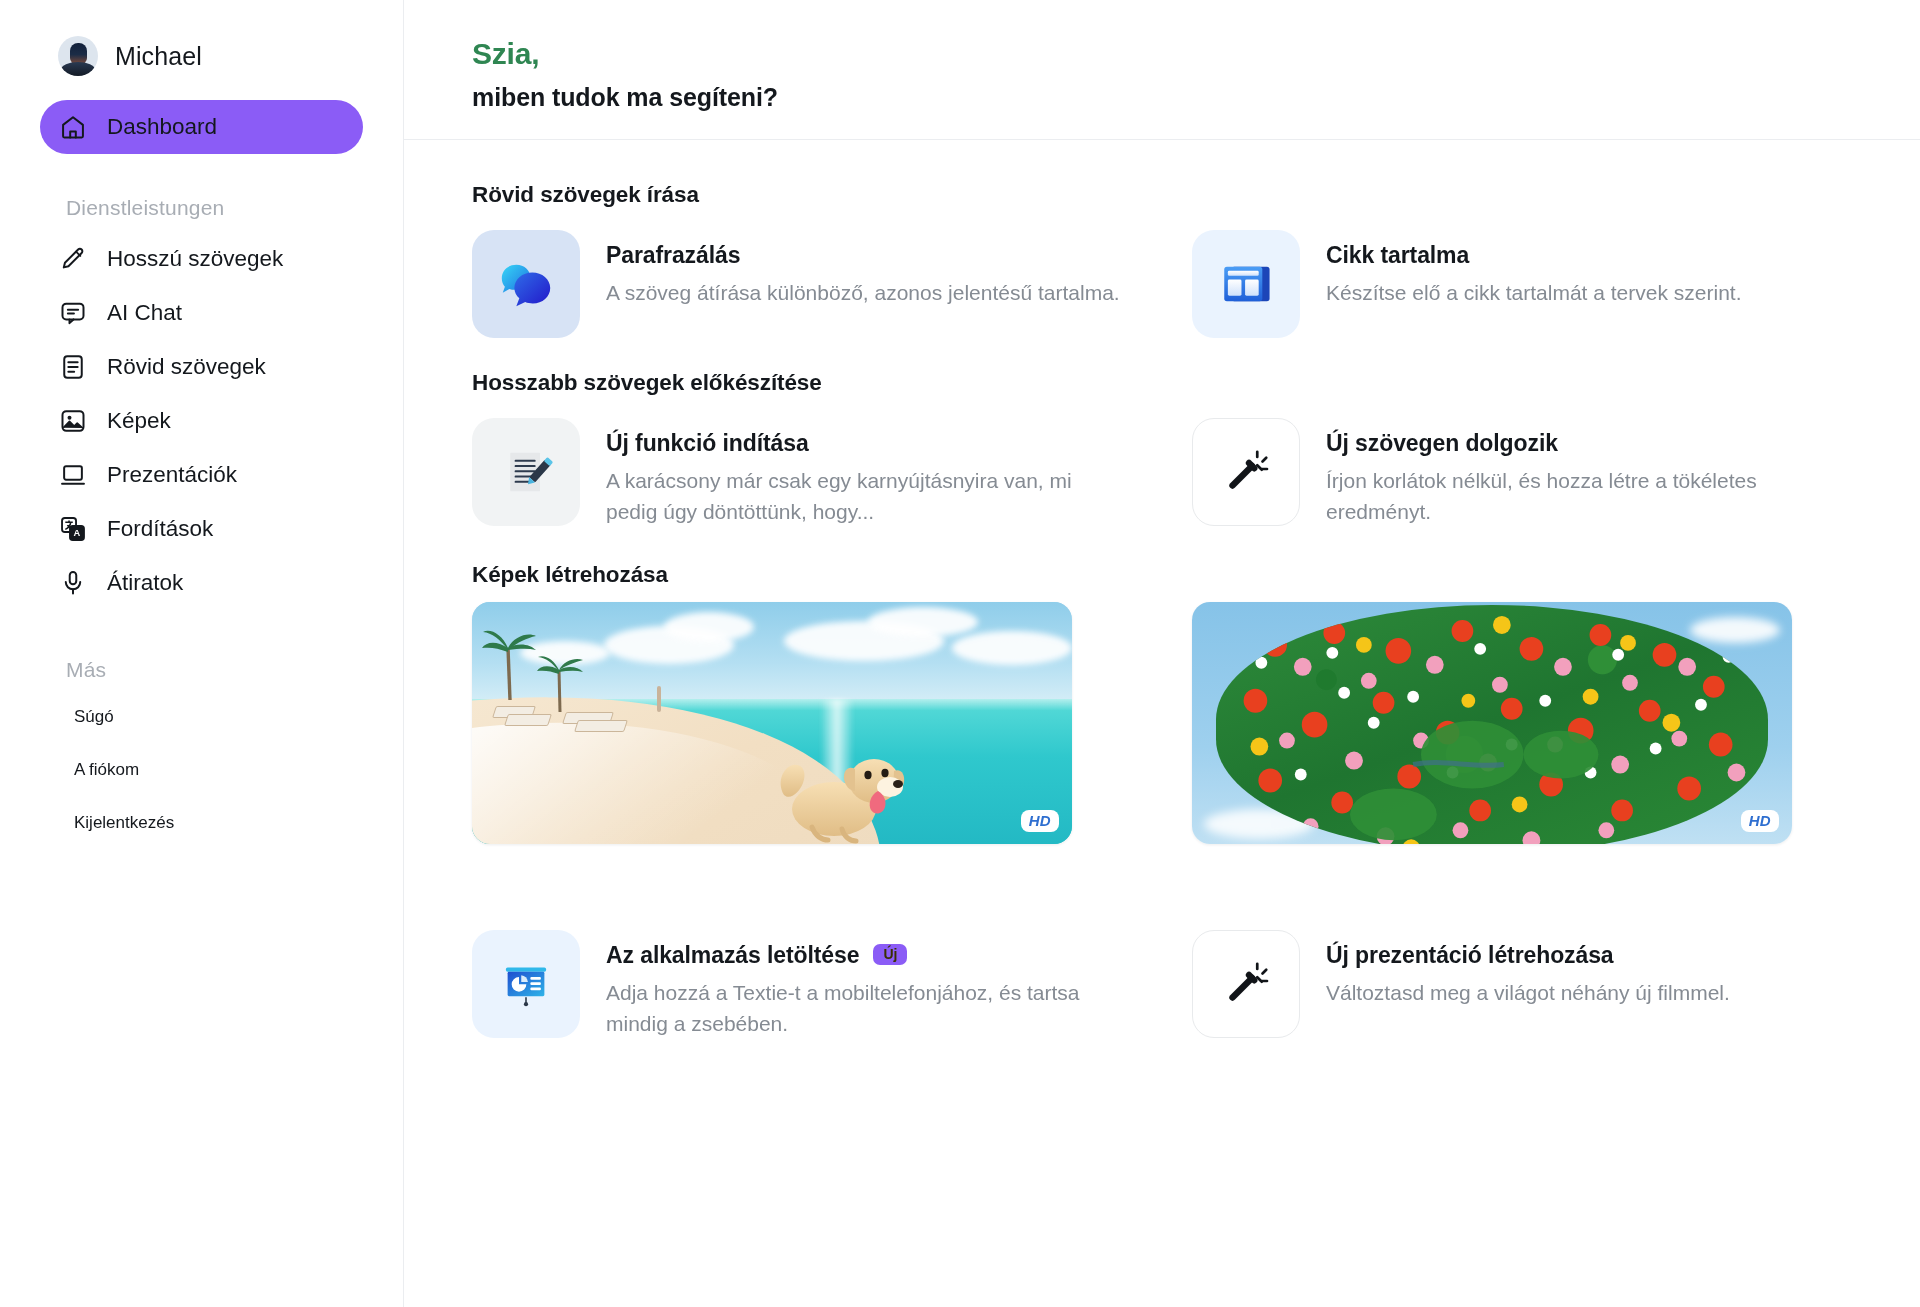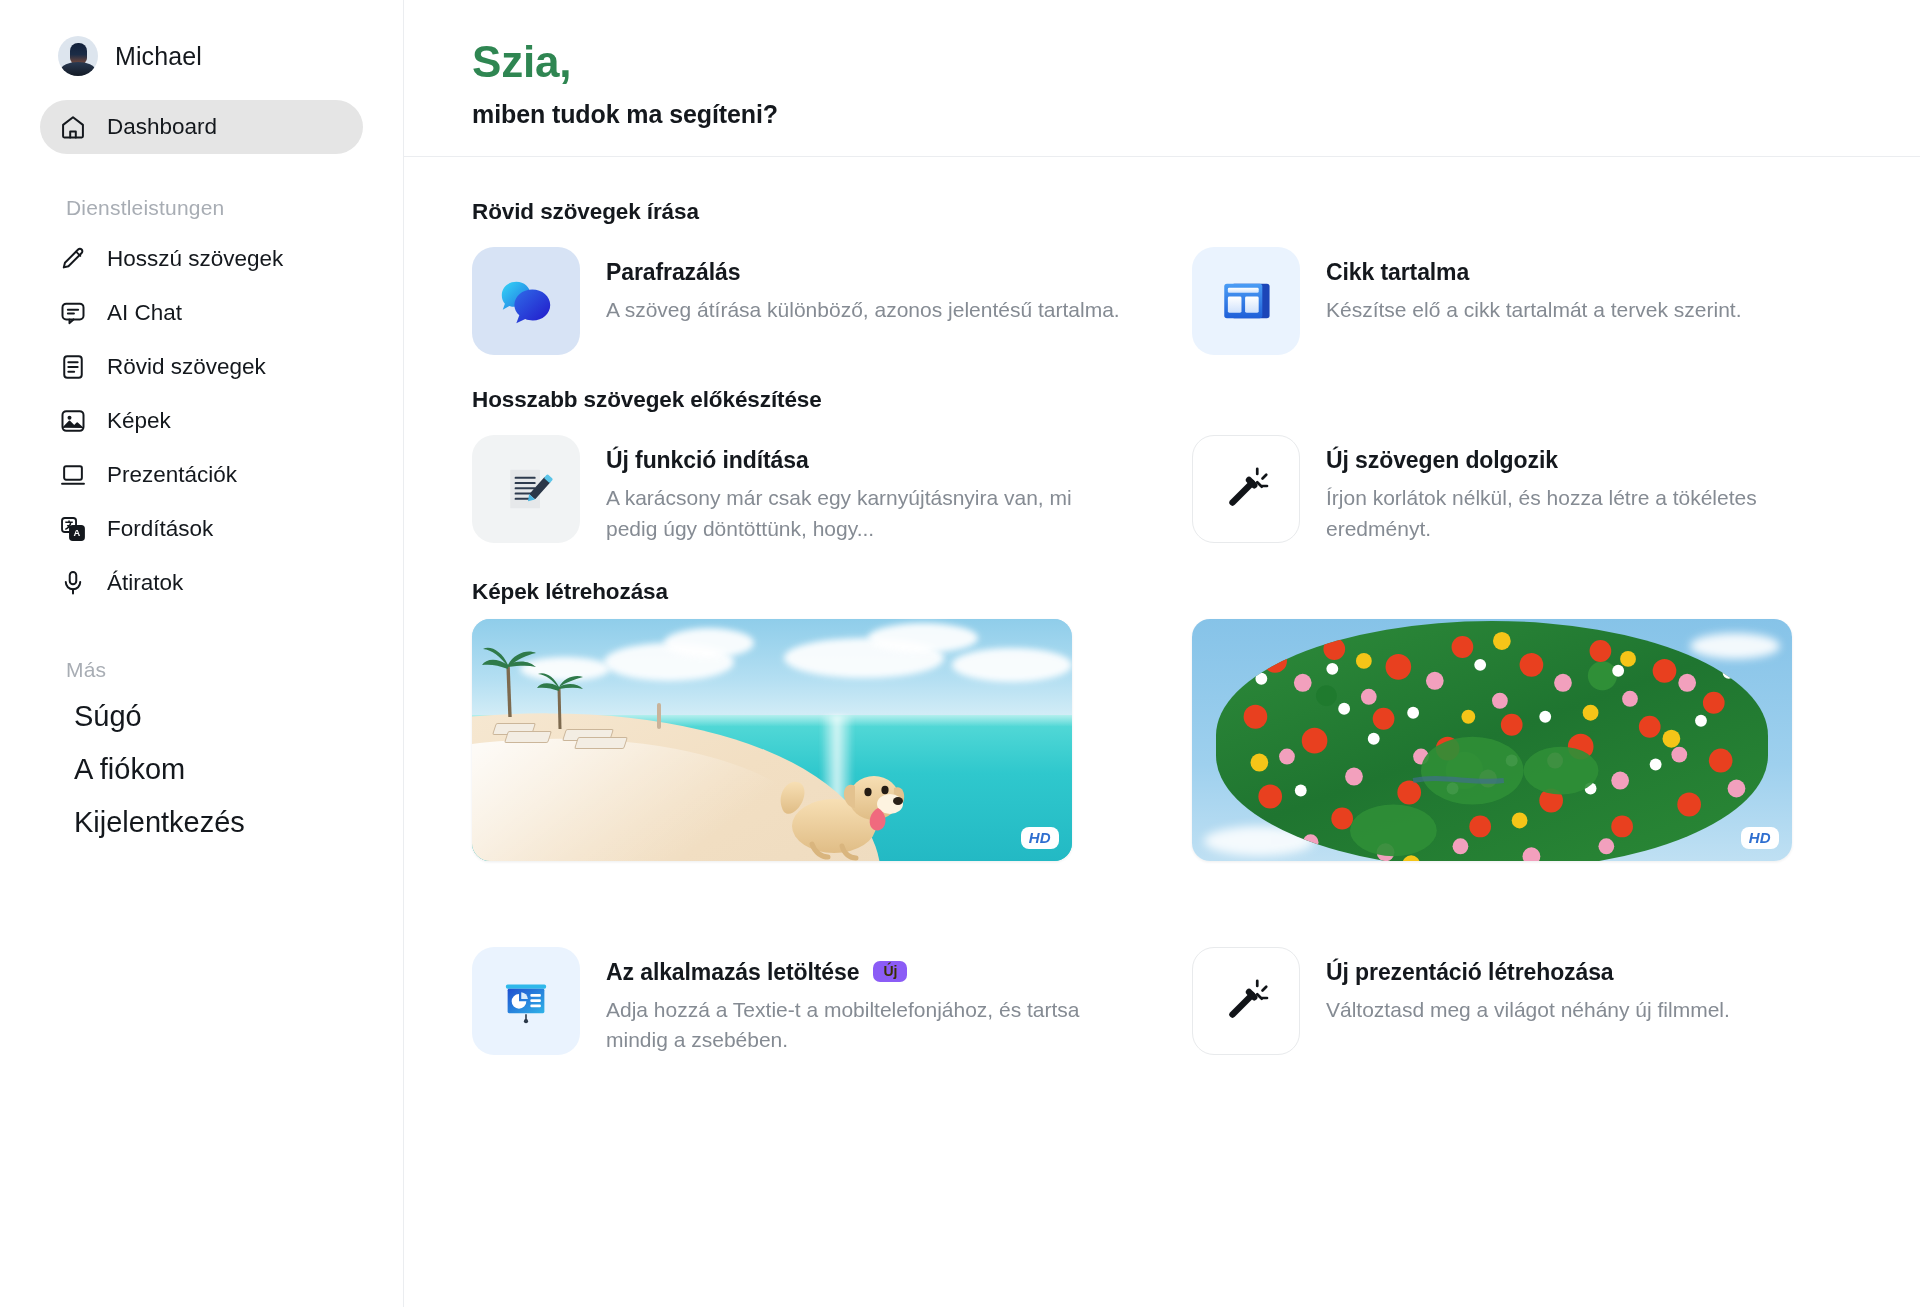--- a/index.html
+++ b/index.html
@@ -50,40 +50,40 @@
   .nav-item {
     display: flex; align-items: center; gap: 19px;
     height: 54px;
     margin: 0 40px 0 40px;
     padding-left: 18px;
     border-radius: 28px;
     cursor: pointer;
     color: #14181d;
     font-size: 22.5px;
   }
-  .nav-item.active { background: #e5e5e5; }
+  .nav-item.active { background: #8b5cf6; }
   .nav-ico { width: 30px; height: 30px; flex: 0 0 30px; display: flex; align-items: center; justify-content: center; }
   .nav-ico svg { width: 28px; height: 28px; display: block; }
 
   .section-label {
     font-size: 21px; color: #a8adb4; font-weight: 400;
     padding-left: 66px; margin: 42px 0 12px 0; letter-spacing: .2px;
   }
   .section-label.more { margin-top: 48px; margin-bottom: 8px; }
   .plain-item {
-    font-size: 29px; color: #14181d;
+    font-size: 17px; color: #14181d;
     padding-left: 74px; height: 53px;
     display: flex; align-items: center; cursor: pointer;
   }
 
   
   .main { flex: 1; height: 1307px; position: relative; overflow: hidden; }
   .main-header { padding: 36px 0 0 68px; }
   .greet-hello {
-    font-size: 44px; font-weight: 700; color: #2f8652;
+    font-size: 30px; font-weight: 700; color: #2f8652;
     letter-spacing: -.2px; line-height: 1.18;
   }
   .greet-sub {
     font-size: 25px; font-weight: 700; color: #14181d;
     margin-top: 12px; letter-spacing: -.1px;
   }
   .hdr-rule { height: 1px; background: #ebedf0; margin: 27px 0 0 0; }
 
   .content { padding: 42px 0 0 68px; }
   .group-title {

